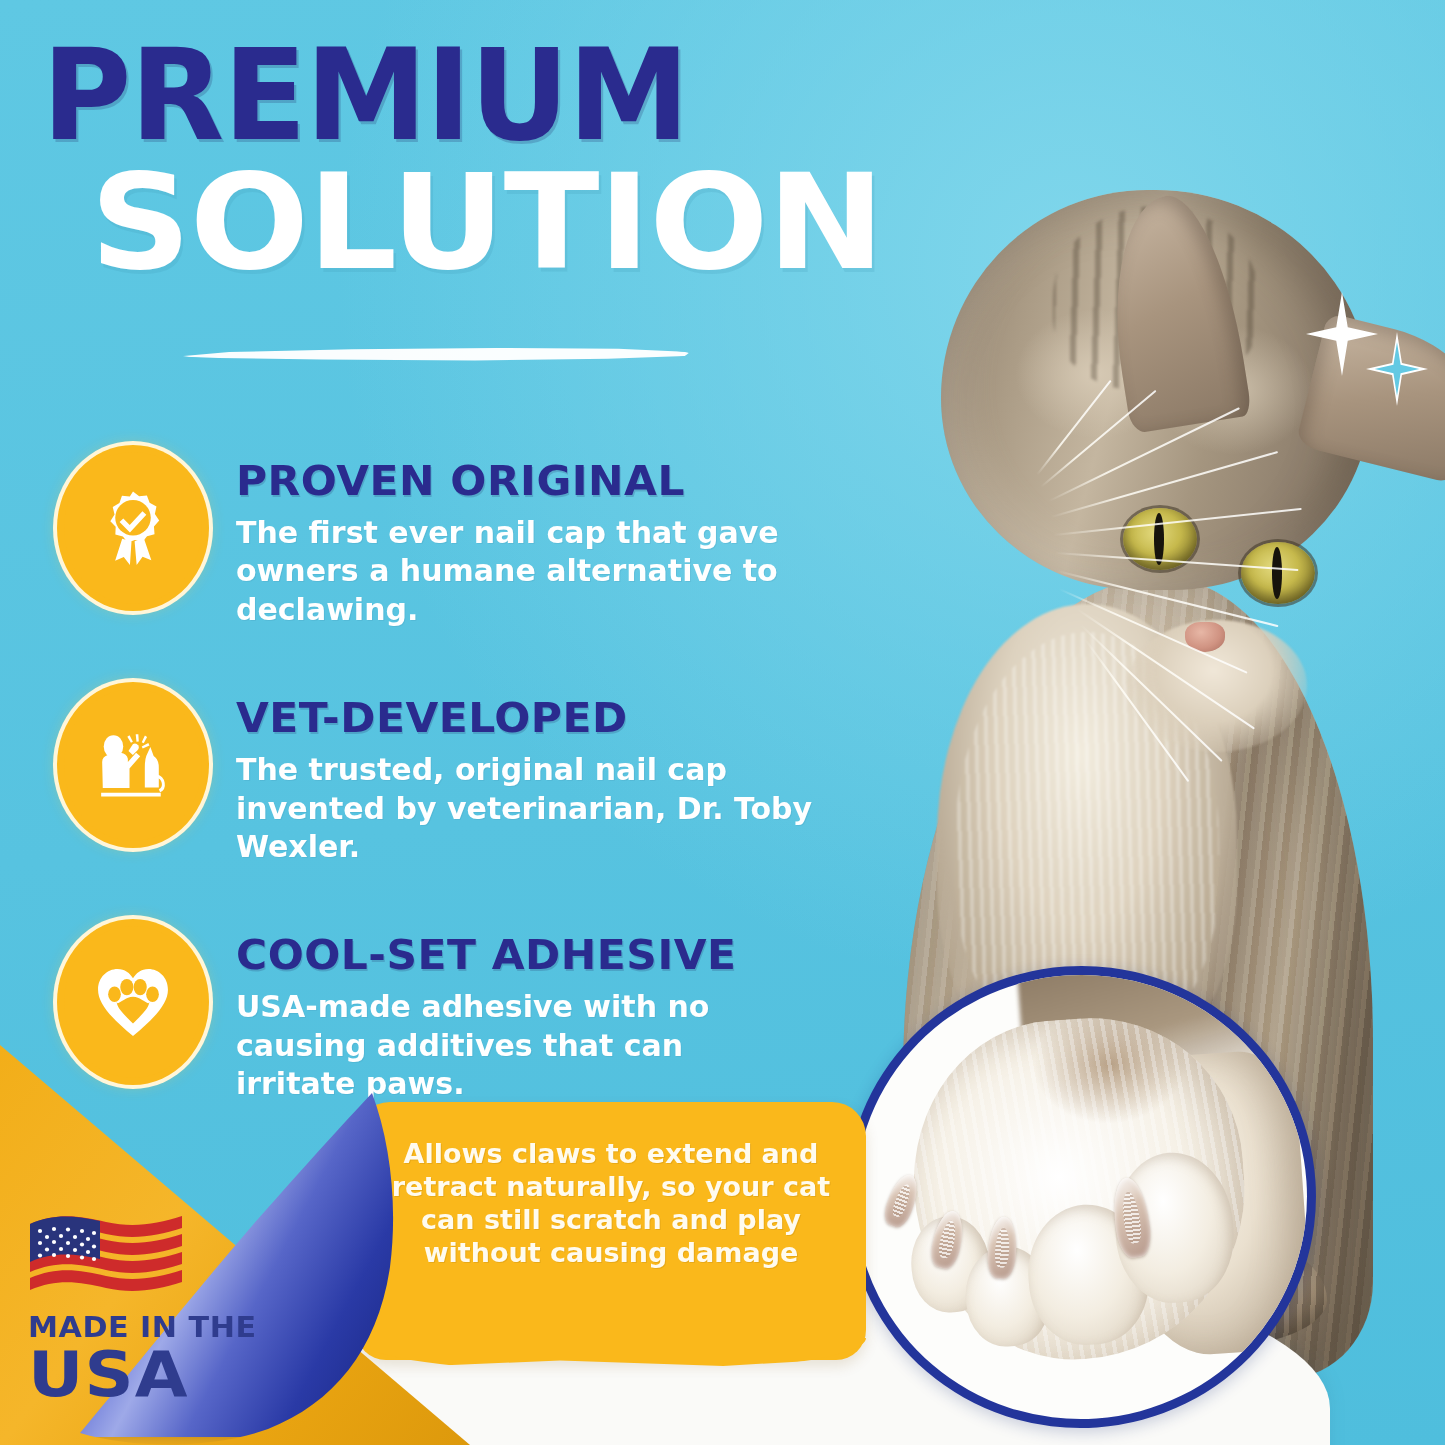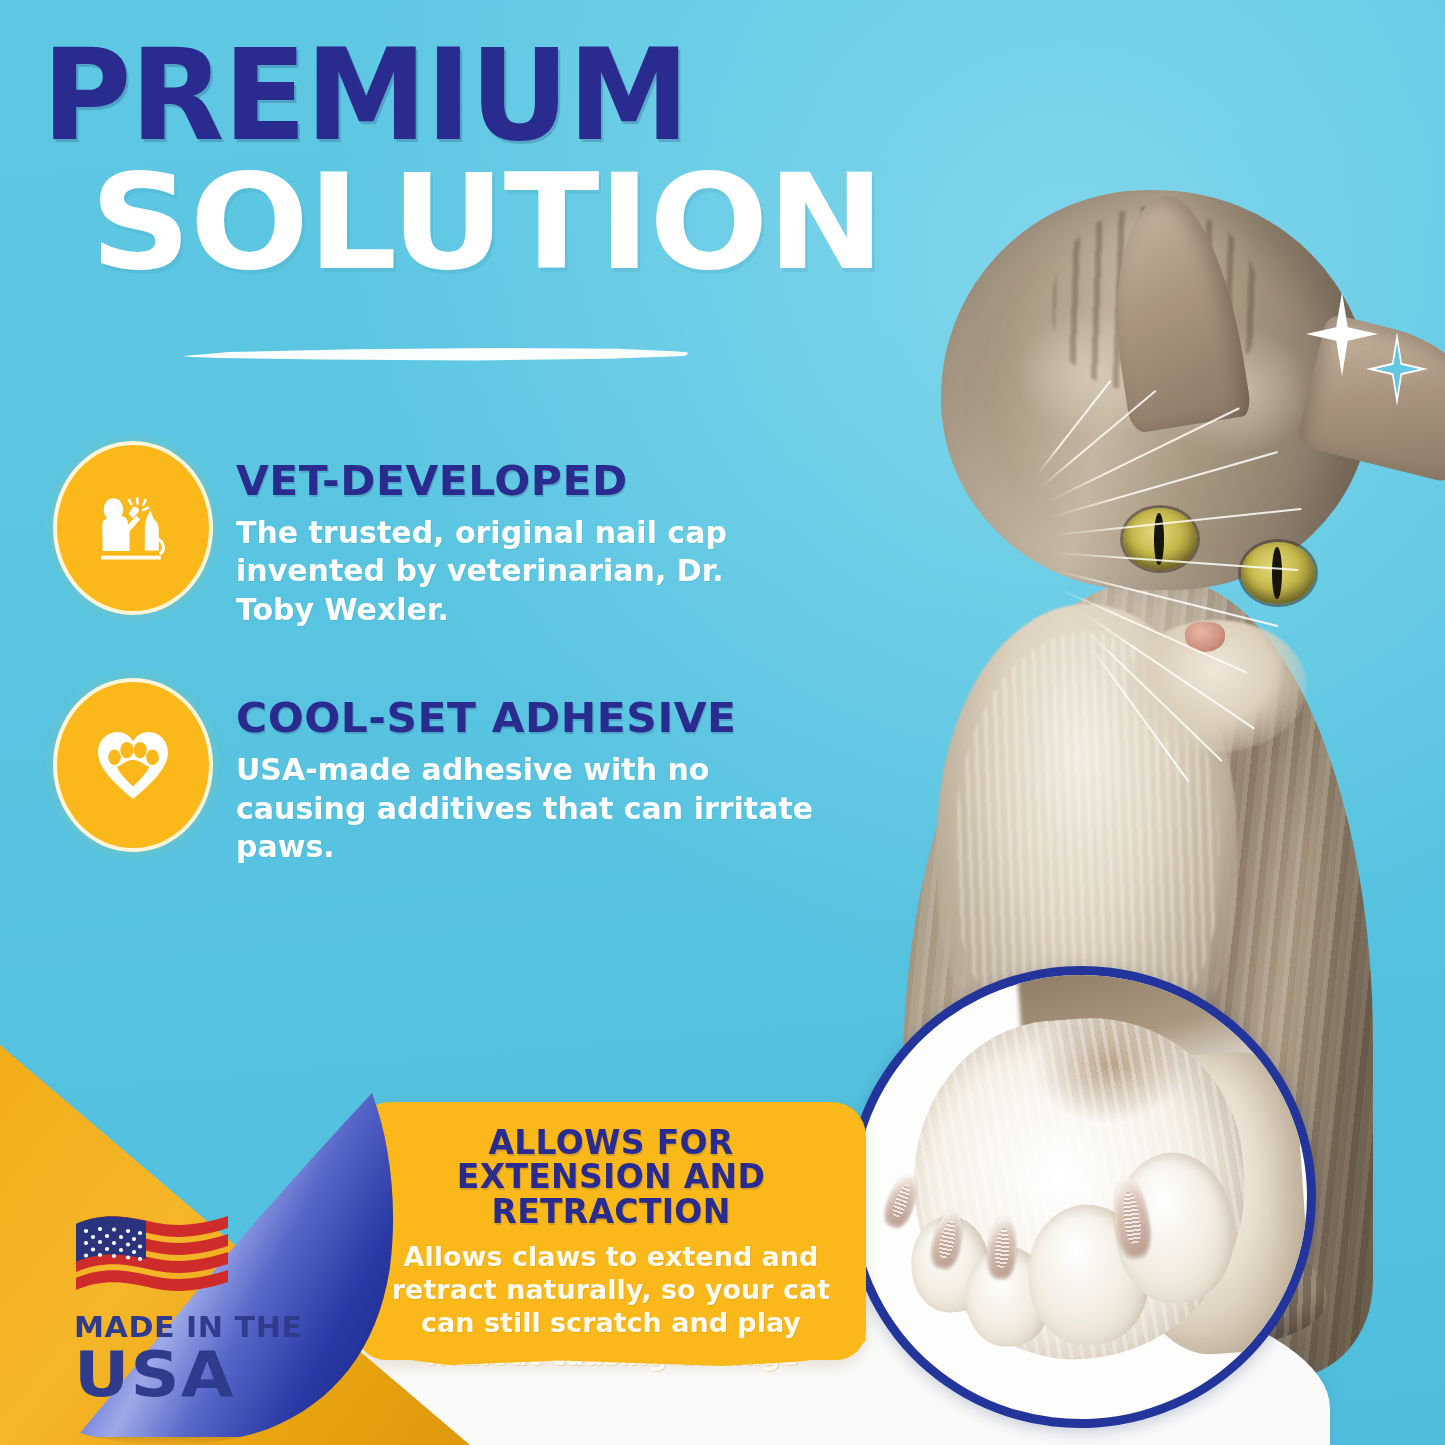--- a/index.html
+++ b/index.html
@@ -353,21 +353,21 @@
   }
   .curl-flap {
     position:absolute; left:72px; bottom:8px;
     width:330px; height:356px;
     background:linear-gradient(118deg,
       #1A2A90 0%, #2B3CAE 16%, #6C7AD8 34%, #9EA9E8 44%,
       #5766C8 58%, #2A3AA6 76%, #16237E 100%);
     clip-path:path("M 8 352 C 52 300 120 214 186 138 C 230 88 268 46 300 12 C 318 60 326 124 318 186 C 306 268 262 322 196 348 C 140 368 62 368 8 352 Z");
     filter:drop-shadow(-3px -3px 8px rgba(20,30,90,0.35));
   }
-  .usa-badge { position:absolute; left:28px; bottom:42px; width:226px;margin-left:46px; }
+  .usa-badge { position:absolute; left:28px; bottom:42px; width:226px; }
   .flag { width:156px; height:92px; display:block; margin-bottom:14px; }
   .usa-line1 {
     font-family:"DejaVu Sans", sans-serif;
     font-weight:bold; font-size:29px; letter-spacing:0.5px;
     color:#2F3C8E; text-transform:uppercase;
     transform:scaleX(1.04); transform-origin:left center;
   }
   .usa-line2 {
     font-family:"DejaVu Sans", sans-serif;
     font-weight:bold; font-size:62px; line-height:0.92;
@@ -417,20 +417,37 @@
   </div>
 
   <div class="headline">
     <div class="hl-premium">PREMIUM</div>
     <div class="hl-solution">SOLUTION</div>
   </div>
   <div class="swoosh"></div>
 
   <div class="features">
 
+    <div class="feature">
+      <div class="f-icon">
+        <svg viewBox="0 0 64 72" aria-hidden="true">
+          <g fill="#FFFFFF">
+            <path d="M32 4 L37.4 8.1 L44.2 7.4 L46.6 13.8 L52.6 17.1 L51.2 23.8 L55 29.5 L50.4 34.6 L50.9 41.4 L44.3 43.2 L40.2 48.6 L33.7 46.5 L27.3 48.8 L23.1 43.4 L16.5 41.8 L16.8 35 L12.1 30 L15.8 24.2 L14.2 17.5 L20.1 14.1 L22.3 7.6 L29.2 8.4 Z"></path>
+            <circle cx="32" cy="27" r="15.6" fill="#FAB81B"></circle>
+            <path d="M23.5 27.6 l5.6 5.7 l11.2 -12.1 l3.4 3.2 l-14.4 15.6 l-9.1 -9.2 z"></path>
+            <path d="M22.5 45.5 l8.2 2.1 l-1.4 20.8 l-5.4 -6.9 l-7.6 3.3 z"></path>
+            <path d="M41.6 45.3 l-8.2 2.3 l1.8 20.8 l5.2 -7.1 l7.7 3.1 z"></path>
+          </g>
+        </svg>
+      </div>
+      <div class="f-text">
+        <div class="f-title">PROVEN ORIGINAL</div>
+        <div class="f-desc">The first ever nail cap that gave owners a humane alternative to declawing.</div>
+      </div>
+    </div>
 
     <div class="feature">
       <div class="f-icon">
         <svg viewBox="0 0 72 66" aria-hidden="true">
           <g fill="#FFFFFF">
             <ellipse cx="17" cy="15" rx="9.5" ry="11"></ellipse>
             <path d="M6 30 q0 -5 6 -7 l12 -2 q6 1 7 6 l0 3 l8 -9 l4 3.4 l-10.4 12 l0 19 l-26 0 z"></path>
             <path d="M36 12.5 q3.2 -1.2 5 1.4 q1.6 2.6 -0.6 4.8 l-4.6 4.6 l-4.2 -4 z"></path>
             <path d="M38.6 3 l2.6 0 l0.4 7.2 l-2.2 0.2 z"></path>
             <path d="M30.5 5.4 l2.1 -1.3 l3.3 6.2 l-1.9 1.1 z"></path>
@@ -480,21 +497,20 @@
     <div class="toe" style="left:104px; top:266px; width:84px;  height:100px;"></div>
     <div class="toe" style="left:168px; top:230px; width:120px; height:140px;"></div>
     <div class="toe" style="left:258px; top:184px; width:118px; height:150px;"></div>
     <div class="nailcap" style="left:34px;  top:186px; width:26px; height:54px; transform:rotate(24deg);"></div>
     <div class="nailcap" style="left:76px;  top:226px; width:28px; height:58px; transform:rotate(16deg);"></div>
     <div class="nailcap" style="left:130px; top:236px; width:28px; height:62px; transform:rotate(8deg);"></div>
     <div class="nailcap" style="left:258px; top:206px; width:34px; height:80px; transform:rotate(-4deg);"></div>
   </div>
 
   <div class="callout">
-    <div class="callout-title">ALLOWS FOR EXTENSION AND RETRACTION</div>
     <div class="callout-desc">Allows claws to extend and retract naturally, so your cat can still scratch and play without causing damage</div>
   </div>
 
   <div class="curl-bg"></div>
   <div class="curl-flap"></div>
 
   <div class="usa-badge">
     <svg class="flag" viewBox="0 0 156 92" aria-hidden="true">
       <g>
         <path d="M2 20 C 30 8 52 12 78 18 C 106 24 128 20 154 12 L154 24 C 128 32 106 36 78 30 C 52 24 30 20 2 32 Z" fill="#CE2B2B"></path>

